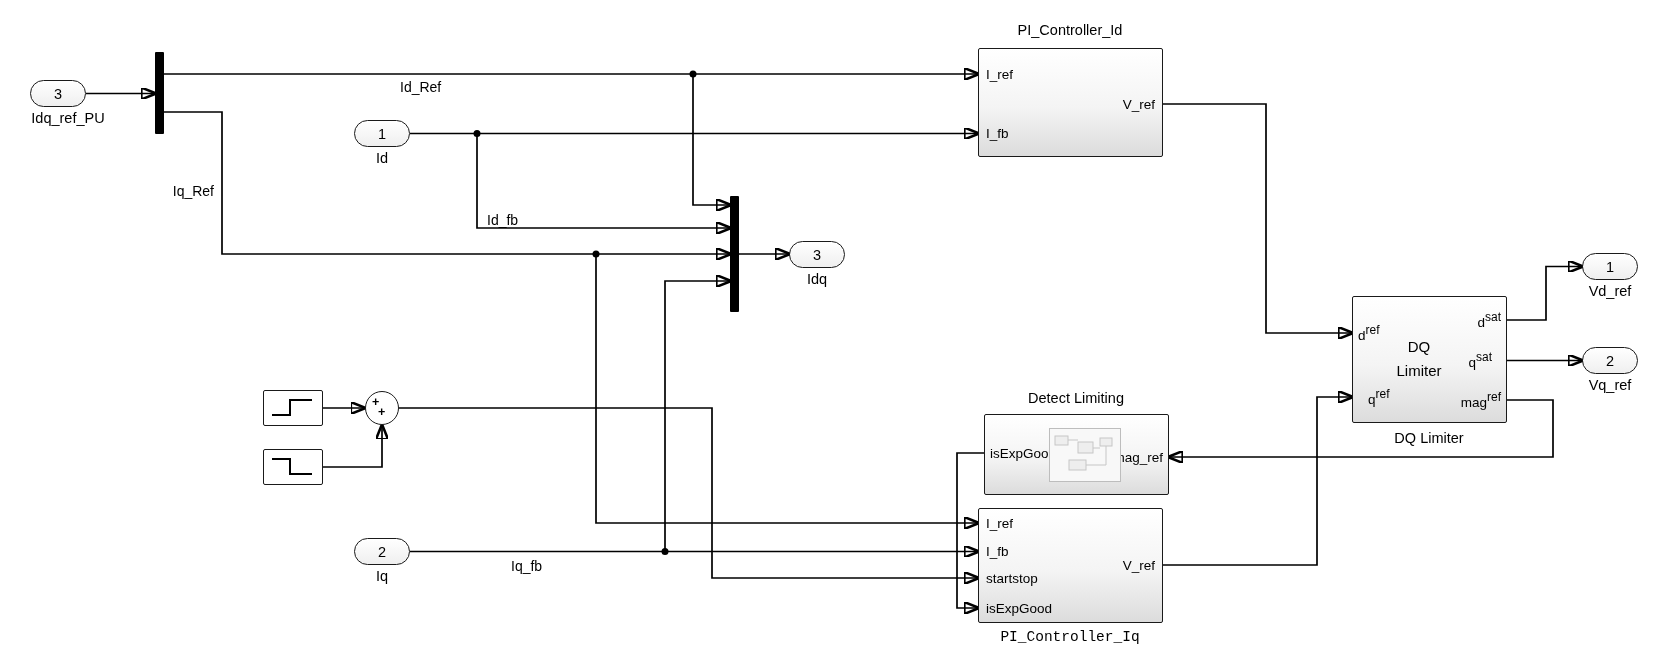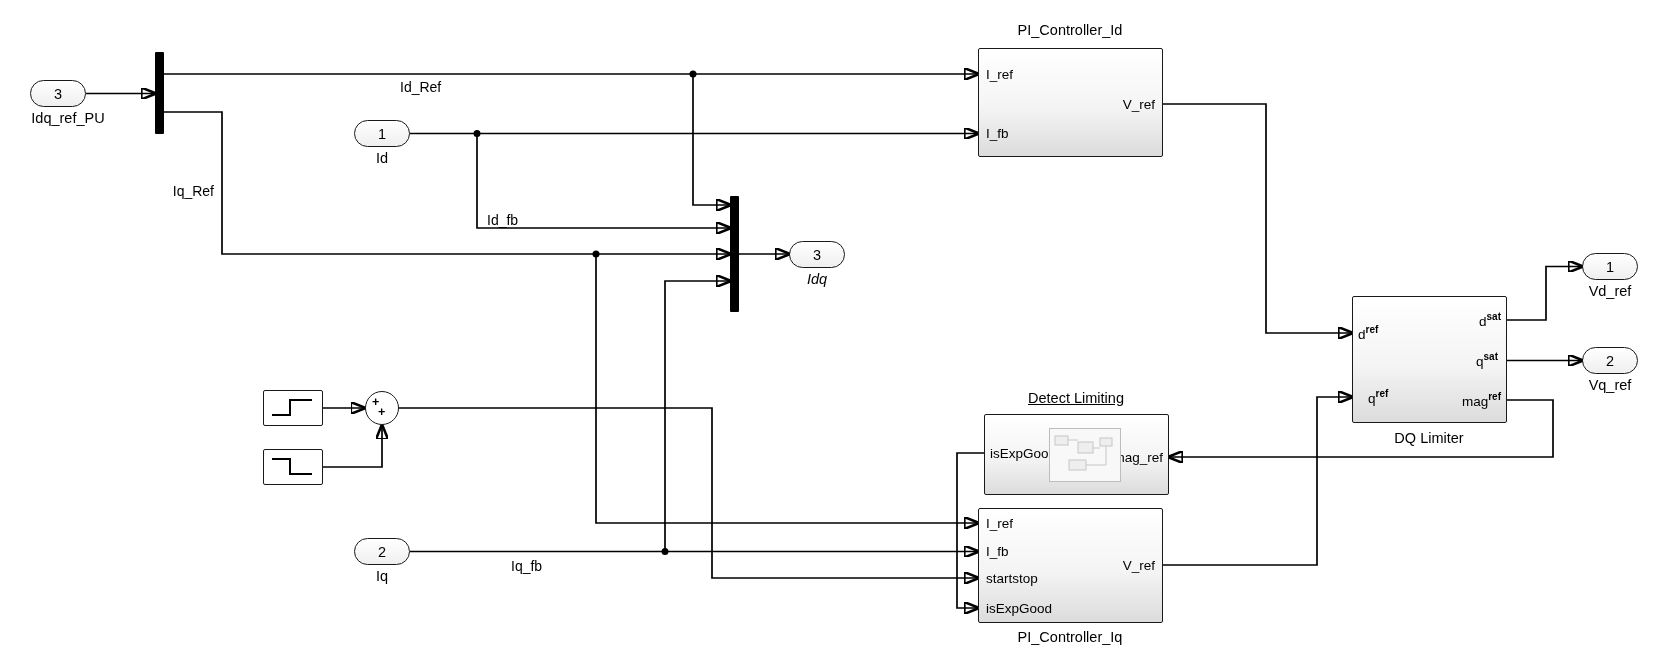--- a/index.html
+++ b/index.html
@@ -14,21 +14,21 @@
     position:absolute; border:1.6px solid #1a1a1a; border-radius:2px;
     background:linear-gradient(180deg,#ffffff 0%,#f4f4f4 55%,#dcdcdc 100%);
   }
   .bar { position:absolute; background:#000; border-radius:1px; }
   .oval {
     position:absolute; width:56px; height:27px; border:1.6px solid #1a1a1a; border-radius:14px;
     background:linear-gradient(180deg,#ffffff 0%,#efefef 100%);
     display:flex; align-items:center; justify-content:center; font-size:14.5px;
   }
   .pl { position:absolute; font-size:13.5px; line-height:16px; white-space:nowrap; }
-  .pl sup { font-size:10px; line-height:10px;font-weight:bold; }
+  .pl sup { font-size:12px; line-height:10px; }
   .clabel { position:absolute; transform:translateX(-50%); font-size:14.5px; white-space:nowrap; }
   .siglabel { position:absolute; font-size:14px; white-space:nowrap; }
   .sum { position:absolute; width:34px; height:34px; border:1.6px solid #1a1a1a; border-radius:50%; background:#fff; }
   .sum span { position:absolute; font-size:12.5px; font-weight:bold; }
   .stepblock { position:absolute; width:60px; height:36px; border:1.6px solid #1a1a1a; border-radius:2px; background:#fff; }
   .thumb {
     position:absolute; left:64px; top:13px; width:72px; height:54px;
     border:1px solid #bdbdbd; background:#f8f8f8;
   }
 </style>
@@ -106,21 +106,21 @@
     <span style="left:12px; top:13px;">+</span>
   </div>
 
   <div class="clabel" style="left:1070px; top:22px;">PI_Controller_Id</div>
   <div class="block" style="left:978px; top:48px; width:185px; height:109px;">
     <span class="pl" style="left:7px; top:18px;">I_ref</span>
     <span class="pl" style="left:7px; top:77px;">I_fb</span>
     <span class="pl" style="right:7px; top:48px;">V_ref</span>
   </div>
 
-  <div class="clabel" style="left:1076px; top:390px;text-decoration:underline;">Detect Limiting</div>
+  <div class="clabel" style="left:1076px; top:390px;">Detect Limiting</div>
   <div class="block" style="left:984px; top:414px; width:185px; height:81px;">
     <span class="pl" style="left:5px; top:31px;">isExpGood</span>
     <span class="pl" style="right:5px; top:35px;">mag_ref</span>
     <div class="thumb">
       <svg width="70" height="52">
         <g stroke="#c6c6c6" fill="#eeeeee" stroke-width="1">
           <rect x="5" y="7" width="13" height="9"></rect>
           <rect x="28" y="13" width="15" height="11"></rect>
           <rect x="50" y="9" width="12" height="8"></rect>
           <rect x="19" y="31" width="17" height="10"></rect>
@@ -130,35 +130,39 @@
     </div>
   </div>
 
   <div class="block" style="left:978px; top:508px; width:185px; height:115px;">
     <span class="pl" style="left:7px; top:7px;">I_ref</span>
     <span class="pl" style="left:7px; top:35px;">I_fb</span>
     <span class="pl" style="left:7px; top:62px;">startstop</span>
     <span class="pl" style="left:7px; top:92px;">isExpGood</span>
     <span class="pl" style="right:7px; top:49px;">V_ref</span>
   </div>
-  <div class="clabel" style="left:1070px; top:629px;">PI_Controller_Iq</div>
+  <div class="clabel" style="left:1070px; top:629px;font-family:Liberation Mono, monospace;">PI_Controller_Iq</div>
 
   <div class="block" style="left:1352px; top:296px; width:155px; height:127px;">
+    <div style="position:absolute; left:0; top:38px; width:132px; text-align:center; font-size:15px; line-height:24px;">
+      <div>DQ</div>
+      <div>Limiter</div>
+    </div>
     <span class="pl" style="left:5px; top:28px;"><span>d</span><sup>ref</sup></span>
     <span class="pl" style="left:15px; top:92px;"><span>q</span><sup>ref</sup></span>
     <span class="pl" style="right:5px; top:15px;"><span>d</span><sup>sat</sup></span>
-    <span class="pl" style="right:8px; top:55px;"><span>q</span><sup>sat</sup></span>
+    <span class="pl" style="right:14px; top:55px;"><span>q</span><sup>sat</sup></span>
     <span class="pl" style="right:5px; top:95px;"><span>mag</span><sup>ref</sup></span>
   </div>
   <div class="clabel" style="left:1429px; top:430px;">DQ Limiter</div>
 
   <div class="oval" style="left:789px; top:241px;">
     <span>3</span>
   </div>
-  <div class="clabel" style="left:817px; top:271px;font-style:italic;">Idq</div>
+  <div class="clabel" style="left:817px; top:271px;">Idq</div>
 
   <div class="oval" style="left:1582px; top:253px;">
     <span>1</span>
   </div>
   <div class="clabel" style="left:1610px; top:283px;">Vd_ref</div>
 
   <div class="oval" style="left:1582px; top:347px;">
     <span>2</span>
   </div>
   <div class="clabel" style="left:1610px; top:377px;">Vq_ref</div>

